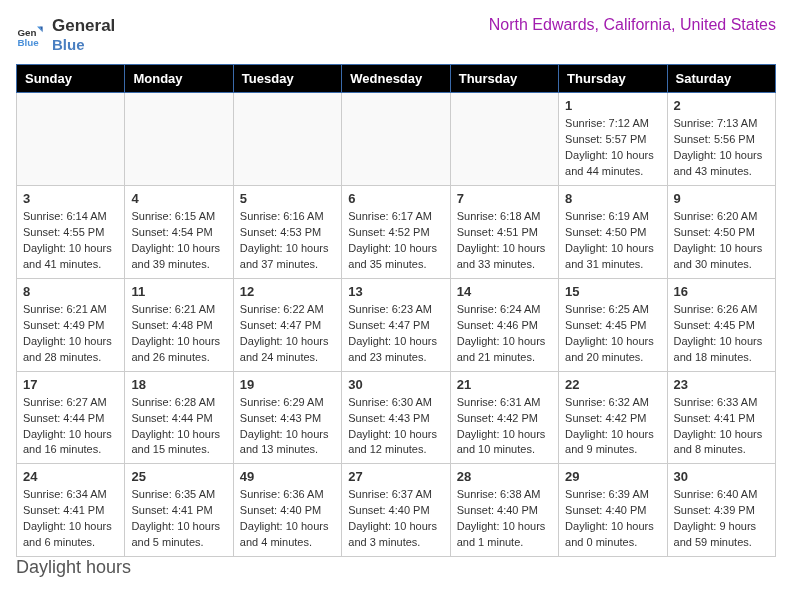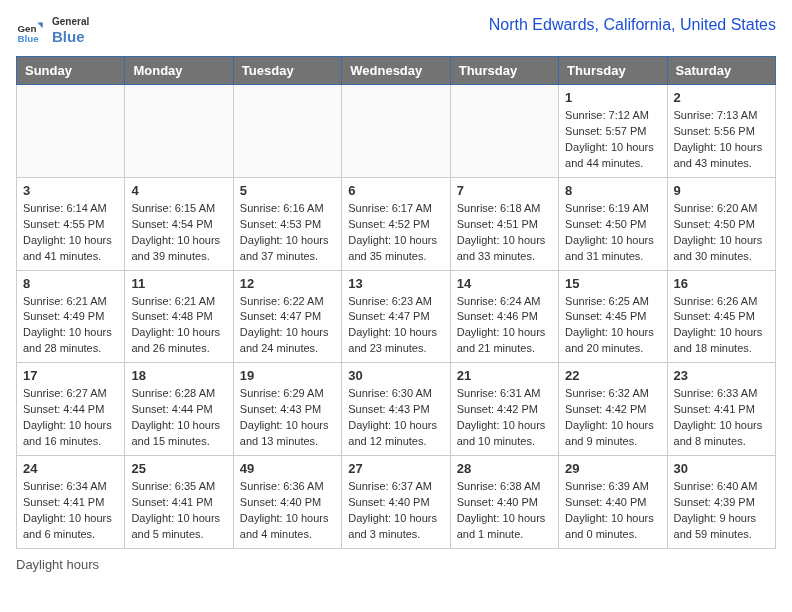--- a/index.html
+++ b/index.html
@@ -28,29 +28,29 @@
     .title-area {
       text-align: right;
     }
     .month-title {
       font-size: 36px;
       font-weight: normal;
       color: #333;
     }
     .location-title {
       font-size: 16px;
-      color: #1d4ed8;
+      color: #a21caf;
     }
     .calendar {
       width: 100%;
       border-collapse: collapse;
       table-layout: fixed;
     }
     .calendar th {
-      background-color: #737373;
+      background-color: #000000;
       color: #fff;
       text-align: left;
       padding: 6px 8px;
       font-size: 13px;
       font-weight: bold;
       border: 1px solid #3a6aaa;
     }
     .calendar td {
       border: 1px solid #ccc;
       vertical-align: top;
@@ -68,38 +68,38 @@
       font-weight: bold;
       display: block;
       margin-bottom: 3px;
     }
     .cell-text {
       font-size: 11px;
       line-height: 1.45;
       color: #333;
     }
     .daylight-footer {
-      margin-top: 8px;
-      font-size: 13px;
+      margin-top: 0;
+      font-size: 18px;
       color: #555;
     }
   </style>
 </head>
 <body>
 
 <div class="header-area">
   <div class="logo">
     <svg class="logo-icon" viewBox="0 0 40 40">
       <text x="2" y="22" font-size="14" font-weight="bold" fill="#333">Gen</text>
       <text x="2" y="36" font-size="14" font-weight="bold" fill="#4a90d9">Blue</text>
       <polygon points="30,8 38,16 34,8" fill="#4a90d9"></polygon>
       <polygon points="34,8 38,16 38,8" fill="#2a60a9"></polygon>
     </svg>
     <div style="line-height:1.2;">
-      <div style="font-size:10px;font-weight:bold;color:#333;">General</div>
+      <div style="font-size:17px;font-weight:bold;color:#333;">General</div>
       <div style="font-size:15px;font-weight:bold;color:#4a7fc1;">Blue</div>
     </div>
   </div>
   <div class="title-area">
     <div class="location-title">North Edwards, California, United States</div>
   </div>
 </div>
 
 <table class="calendar">
   <thead>

